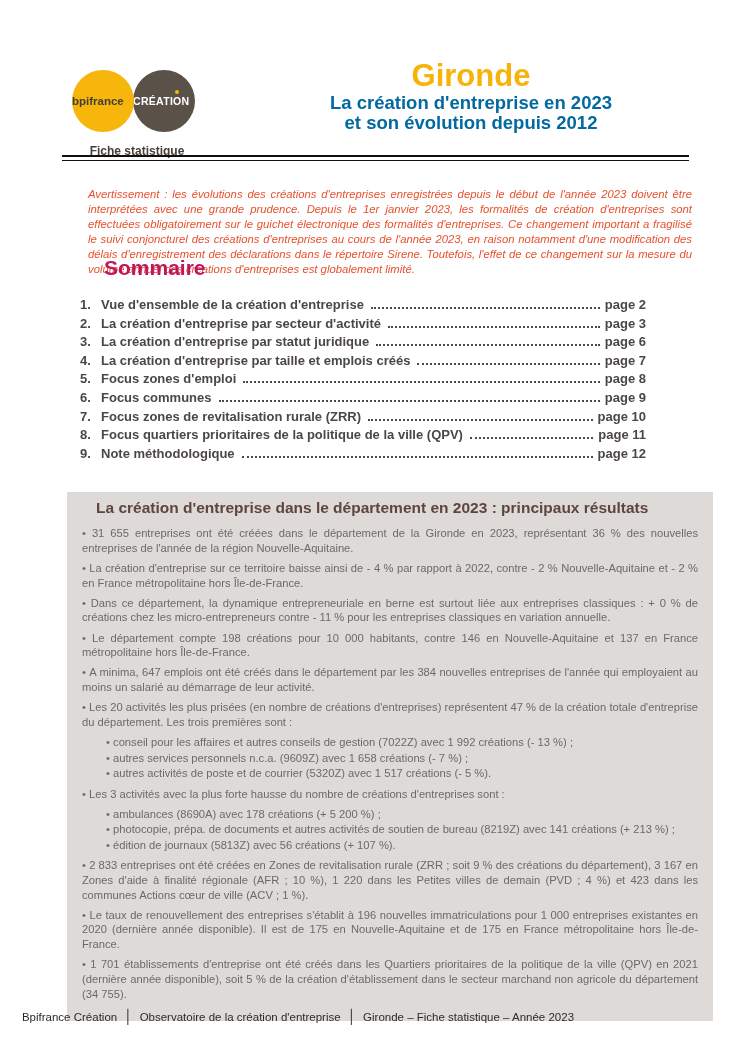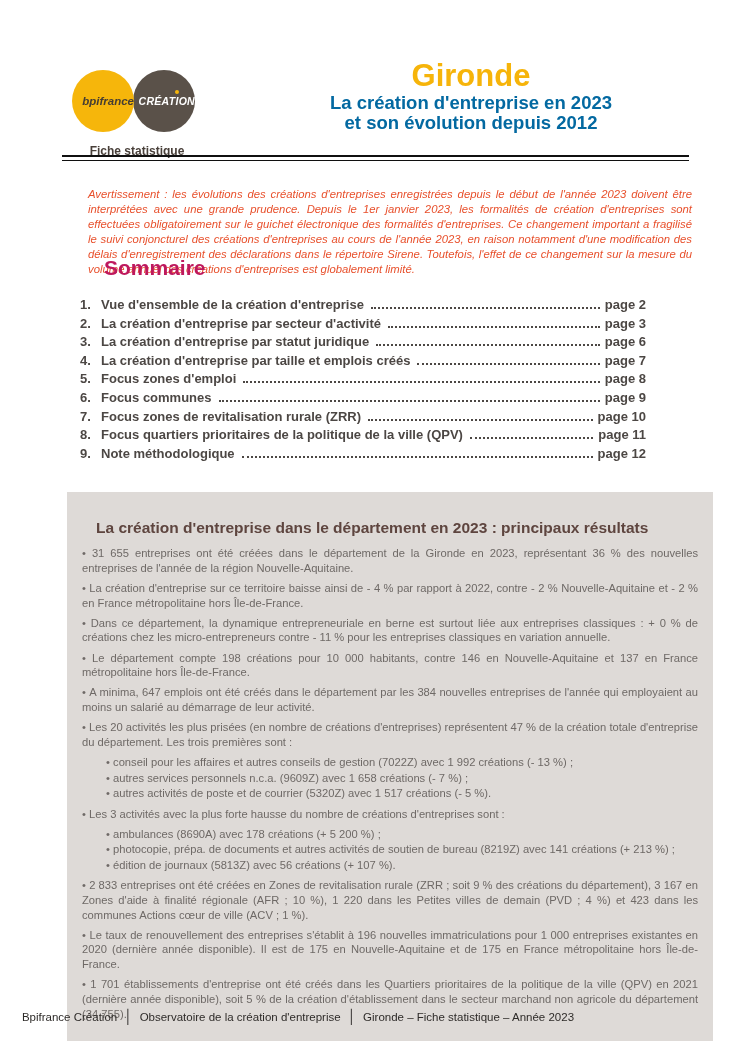--- a/index.html
+++ b/index.html
@@ -5,21 +5,21 @@
   html,body { margin:0; padding:0; }
   body {
     width:750px; height:1061px; background:#ffffff; position:relative; overflow:hidden;
     font-family:"Liberation Sans", sans-serif;
     -webkit-font-smoothing:antialiased;
   }
 
   
   .logo-block { position:absolute; left:72px; top:70px; width:130px; }
   .circles { display:flex; align-items:center; }
-  .circle { width:62px; height:62px; border-radius:50%; display:flex; align-items:center; justify-content:flex-end; box-sizing:border-box;font-style:italic; }
+  .circle { width:62px; height:62px; border-radius:50%; display:flex; align-items:center; justify-content:flex-start; box-sizing:border-box; }
   .c-yellow { background:#f6b60b; color:#453d33; font-weight:bold; font-size:11.5px; z-index:2; }
   .c-brown  { background:#5a5149; color:#ffffff; font-weight:bold; font-size:10.5px; letter-spacing:.3px; margin-left:-1px; position:relative; }
   .c-brown .dot-i { position:absolute; width:4px; height:4px; border-radius:50%; background:#f6b60b; top:20px; left:68%; }
   .logo-caption { margin-top:12px; width:130px; text-align:center; font-weight:bold; font-size:12px; color:#483f39; }
 
   .title-block { position:absolute; left:295px; top:60px; width:352px; text-align:center; }
   .doc-title { font-size:31px; font-weight:bold; color:#f6b40a; line-height:1.05; }
   .doc-subtitle { font-size:18.5px; font-weight:bold; color:#0369a1; line-height:1.12; }
 
   .double-rule { position:absolute; top:155px; left:62px; width:627px; height:3px;
@@ -33,21 +33,21 @@
   .sommaire { position:absolute; top:256px; left:104px; margin:0; font-size:21px; font-weight:bold; color:#be185d; }
   .toc { position:absolute; top:297px; left:80px; width:566px; }
   .toc-row { display:flex; align-items:baseline; font-weight:bold; color:#4c4744; font-size:13px; height:18.6px; }
   .toc-num { width:21px; flex:0 0 auto; }
   .toc-label { white-space:nowrap; flex:0 0 auto; }
   .leader { flex:1 1 auto; border-bottom:2px dotted #4c4744; margin:0 5px 3px 7px; min-width:20px; }
   .toc-page { white-space:nowrap; flex:0 0 auto; }
 
   
   .results-box { position:absolute; top:492px; left:67px; width:646px; box-sizing:border-box;
-    background:#dedad7; padding:24px 15px 14px 15px; }
+    background:#dedad7; padding:4px 15px 14px 15px; }
   .box-title { margin:3px 0 9px 14px; font-size:15.5px; font-weight:bold; color:#5e453f; }
   .bullet { margin:5.5px 0; font-size:11.2px; color:#6e6966; line-height:1.31; text-align:justify; }
   .bullet::before { content:"\2022\00a0"; }
   .bullet[data-level="2"] { margin:1px 0 1px 24px; text-align:left; }
 
   
   .page-footer { position:absolute; top:1009px; left:0; width:596px; text-align:center;
     font-size:11.5px; color:#2e2b29; }
   .page-footer .sep { margin:0 7px; font-size:13.5px; font-weight:300; }
 </style>

